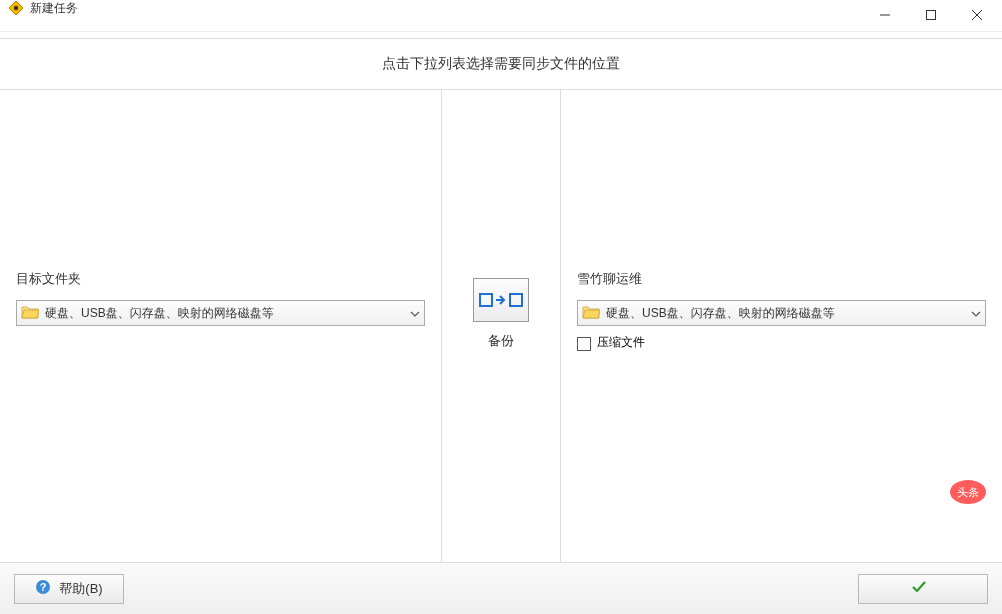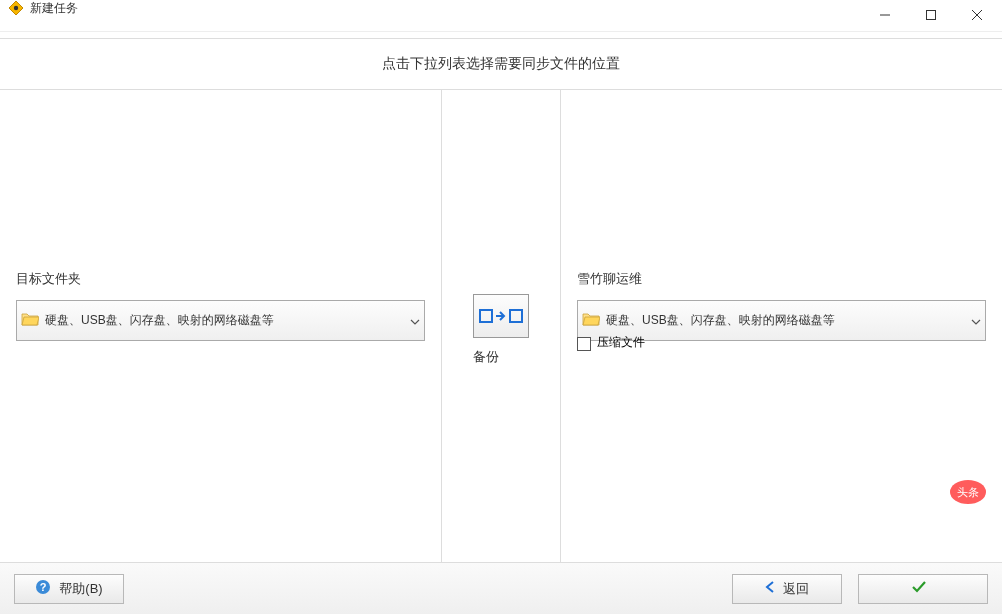--- a/index.html
+++ b/index.html
@@ -69,21 +69,21 @@
       position: absolute;
       top: 180px;
     }
     .col-left .section-label { left: 16px; }
     .col-right .section-label { left: 16px; }
     .dropdown {
       position: absolute;
       top: 210px;
       left: 16px;
       right: 16px;
-      height: 41px;
+      height: 26px;
       border: 1px solid #aaa;
       background: linear-gradient(#fdfdfd, #efefef);
       display: flex;
       align-items: center;
       padding: 0 4px;
       cursor: pointer;
     }
     .dropdown .folder-icon { margin-right: 6px; flex: none; }
     .dropdown .dd-text { flex: 1; font-size: 12px; color: #333; white-space: nowrap; overflow: hidden; }
     .dropdown .chevron { flex: none; color: #555; }
@@ -95,23 +95,24 @@
       align-items: flex-end;
       gap: 6px;
     }
     .checkbox-box {
       width: 14px; height: 14px;
       border: 1px solid #555;
       background: #fff;
     }
     .backup-btn-wrap {
       position: absolute;
-      top: 204px;
+      top: 188px;
       left: 50%;
       transform: translateX(-50%);
+      text-align: center;
     }
     .backup-btn {
       width: 56px; height: 44px;
       border: 1px solid #999;
       background: linear-gradient(#fdfdfd, #ededed);
       display: flex;
       align-items: center;
       justify-content: center;
       gap: 2px;
       cursor: pointer;
@@ -272,28 +273,20 @@
     <div class="footer-btn">
       <span>
         <svg width="16" height="16">
           <circle cx="8" cy="8" r="7" fill="#3b8bd8"></circle>
           <text x="8" y="12" text-anchor="middle" font-size="11" font-weight="bold" fill="#fff">?</text>
         </svg>
       </span>
       <span>帮助(B)</span>
     </div>
     <span class="spacer"></span>
-    <div class="footer-btn">
-      <span>
-        <svg width="10" height="12">
-          <polyline points="8,1 2,6 8,11" fill="none" stroke="#1e6fd6" stroke-width="2"></polyline>
-        </svg>
-      </span>
-      <span>返回</span>
-    </div>
     <div class="footer-btn" style="min-width:130px;">
       <span>
         <svg width="14" height="12">
           <polyline points="1,6 5,10 13,1" fill="none" stroke="#2a9b2a" stroke-width="2.2"></polyline>
         </svg>
       </span>
       <span></span>
     </div>
   </div>
 </div>

